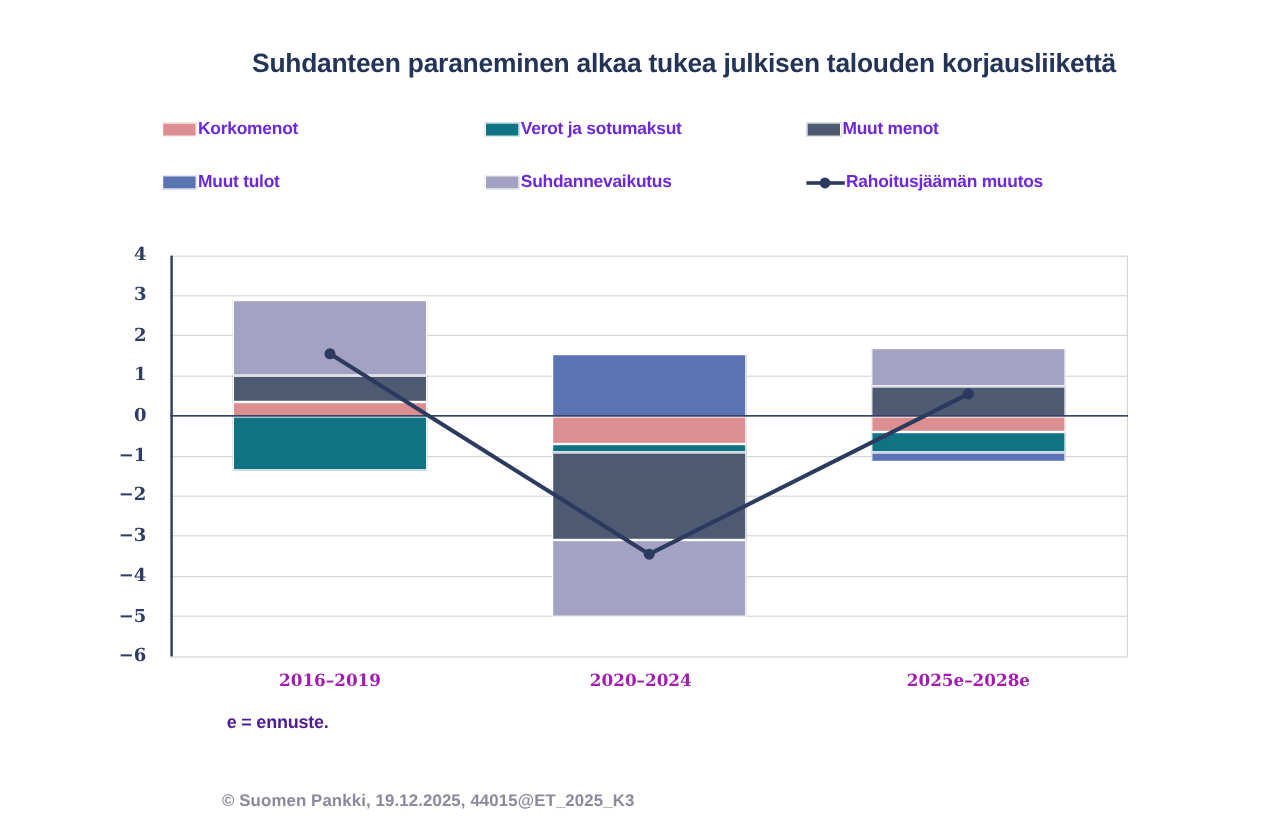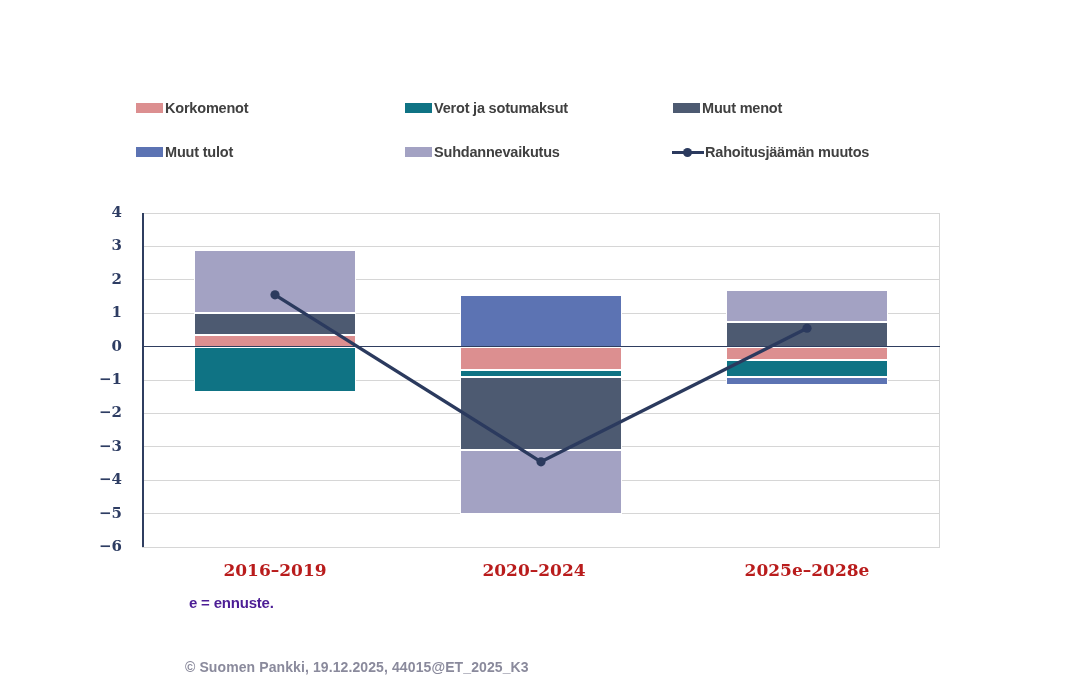--- a/index.html
+++ b/index.html
@@ -2,43 +2,44 @@
 <html><head>
 <meta charset="utf-8">
 <style>
   html,body{margin:0;padding:0;background:#fff;}
   #page{position:relative;width:1068px;height:697px;background:#ffffff;overflow:hidden;
         font-family:"Liberation Sans", sans-serif;}
   .title{position:absolute;left:72px;right:0;top:40px;text-align:center;
          font-size:22px;font-weight:bold;letter-spacing:-0.2px;color:#233457;}
   .legend-item{position:absolute;display:flex;align-items:center;height:14px;}
   .swatch{width:29px;height:12px;border:1px solid #ffffff;box-sizing:border-box;flex:none;}
-  .legend-label{font-size:14.5px;font-weight:bold;color:#404040;letter-spacing:-0.2px;margin-left:1px;white-space:nowrap;}
+  .legend-label{font-size:14.5px;font-weight:bold;color:#6d28d9;letter-spacing:-0.2px;margin-left:1px;white-space:nowrap;}
   .line-swatch{position:relative;width:32px;height:13px;flex:none;}
   .line-swatch .ls-line{position:absolute;left:0;right:0;top:5px;height:3px;background:#2B3A5E;}
   .line-swatch .ls-dot{position:absolute;left:11px;top:2px;width:9px;height:9px;border-radius:50%;background:#2B3A5E;}
   #plot{position:absolute;left:142px;top:213px;width:798px;height:334px;}
   .gridline{position:absolute;left:0;right:0;height:1px;background:#D6D6D6;}
   .gridline.zero{background:#2F3E60;z-index:6;height:1.4px;}
   .y-axis-line{position:absolute;left:0;top:0;bottom:0;width:1.5px;background:#2F3E60;z-index:6;}
   .right-border{position:absolute;right:0;top:0;bottom:0;width:1px;background:#D6D6D6;}
   .bar-seg{position:absolute;border:1px solid #ffffff;box-sizing:border-box;z-index:3;}
   #line-svg{position:absolute;left:0;top:0;z-index:8;overflow:visible;}
   .ytick{position:absolute;left:0;width:132px;text-align:right;padding-right:10px;box-sizing:border-box;
          font-family:"DejaVu Serif", serif;font-weight:bold;font-size:15px;color:#2E3D63;}
   .xtick{position:absolute;width:220px;text-align:center;top:560px;
-         font-family:"DejaVu Serif", serif;font-weight:bold;font-size:17px;color:#b91c1c;}
+         font-family:"DejaVu Serif", serif;font-weight:bold;font-size:14px;color:#a21caf;}
   .foot-note{position:absolute;left:189px;top:594px;font-size:15px;font-weight:bold;color:#4c1d95;letter-spacing:-0.2px;}
   .foot-sources{position:absolute;left:189px;top:619px;font-size:16px;font-weight:bold;color:#2E3D63;letter-spacing:-0.2px;}
   .foot-copyright{position:absolute;left:185px;top:659px;font-size:14px;font-weight:bold;color:#8A8A9C;letter-spacing:0.1px;}
 </style>
 </head>
 <body>
 
 <div id="page">
+  <div class="title">Suhdanteen paraneminen alkaa tukea julkisen talouden korjausliikettä</div>
 
   <div id="legend">
       <div class="legend-item" style="left: 135px; top: 101px;">
         <span class="swatch" style="background: rgb(220, 143, 144);"></span>
         <span class="legend-label">Korkomenot</span>
       </div>
       <div class="legend-item" style="left: 404px; top: 101px; text-align: right;">
         <span class="swatch" style="background: rgb(15, 115, 132);"></span>
         <span class="legend-label">Verot ja sotumaksut</span>
       </div>

